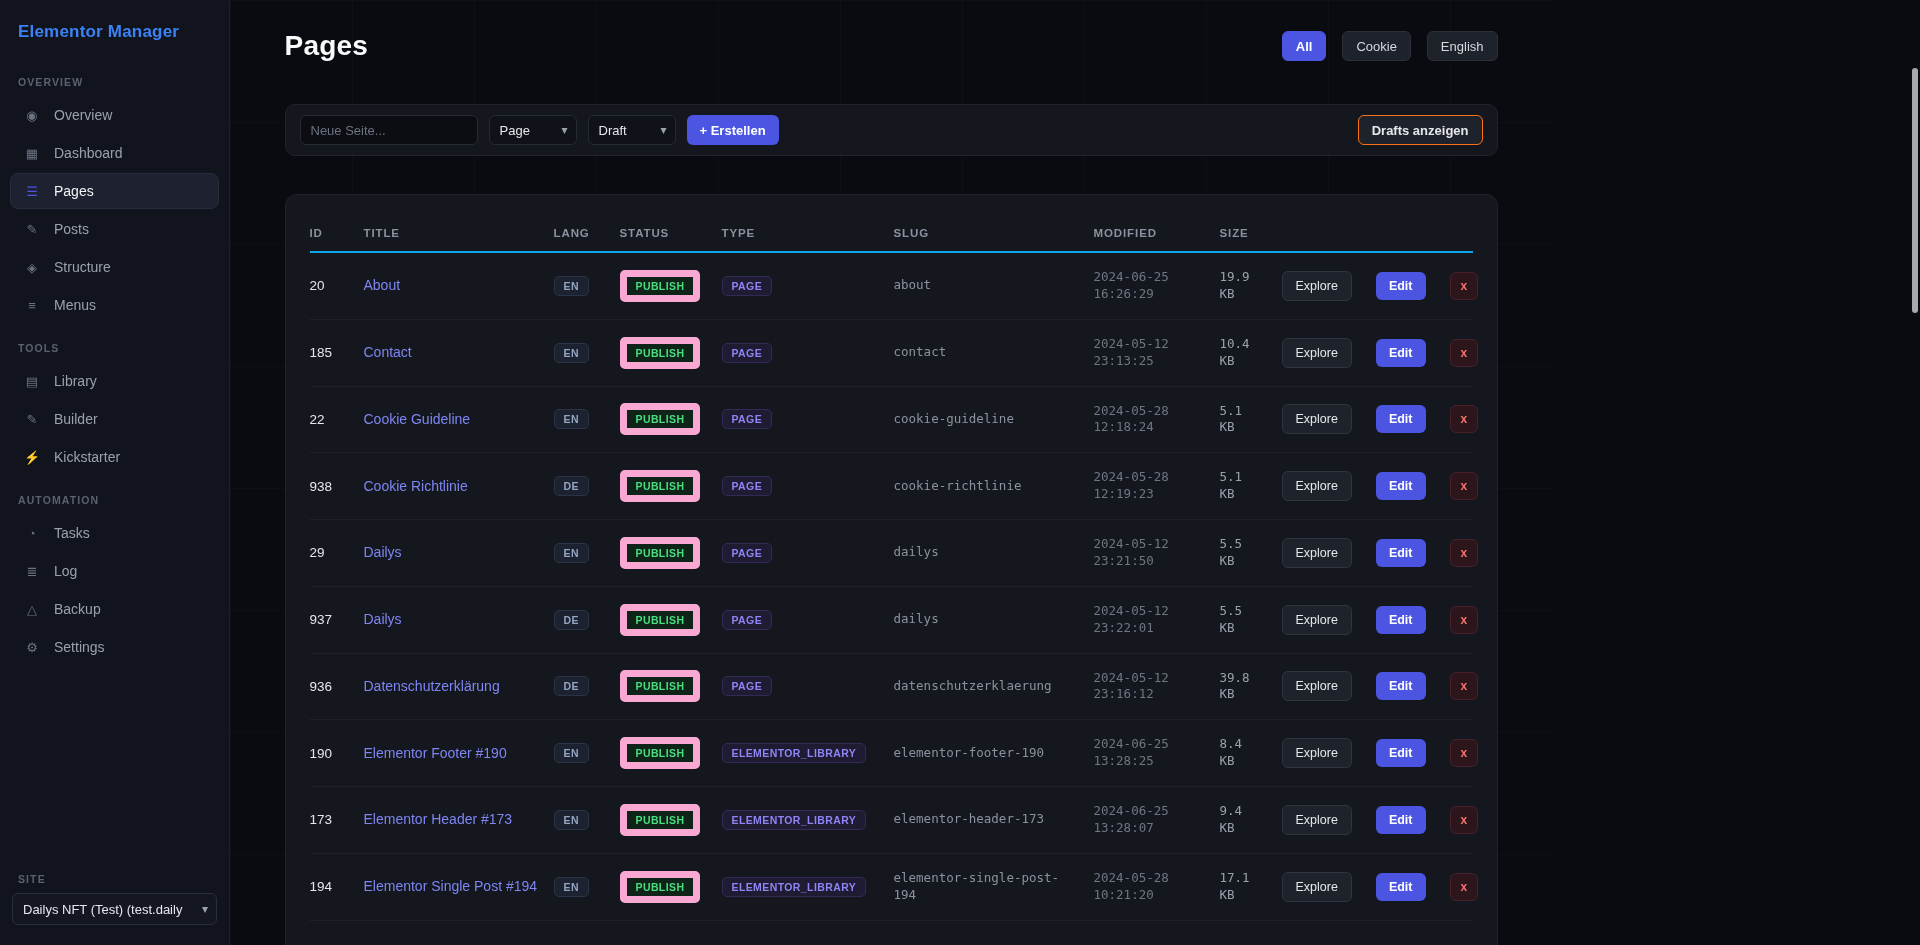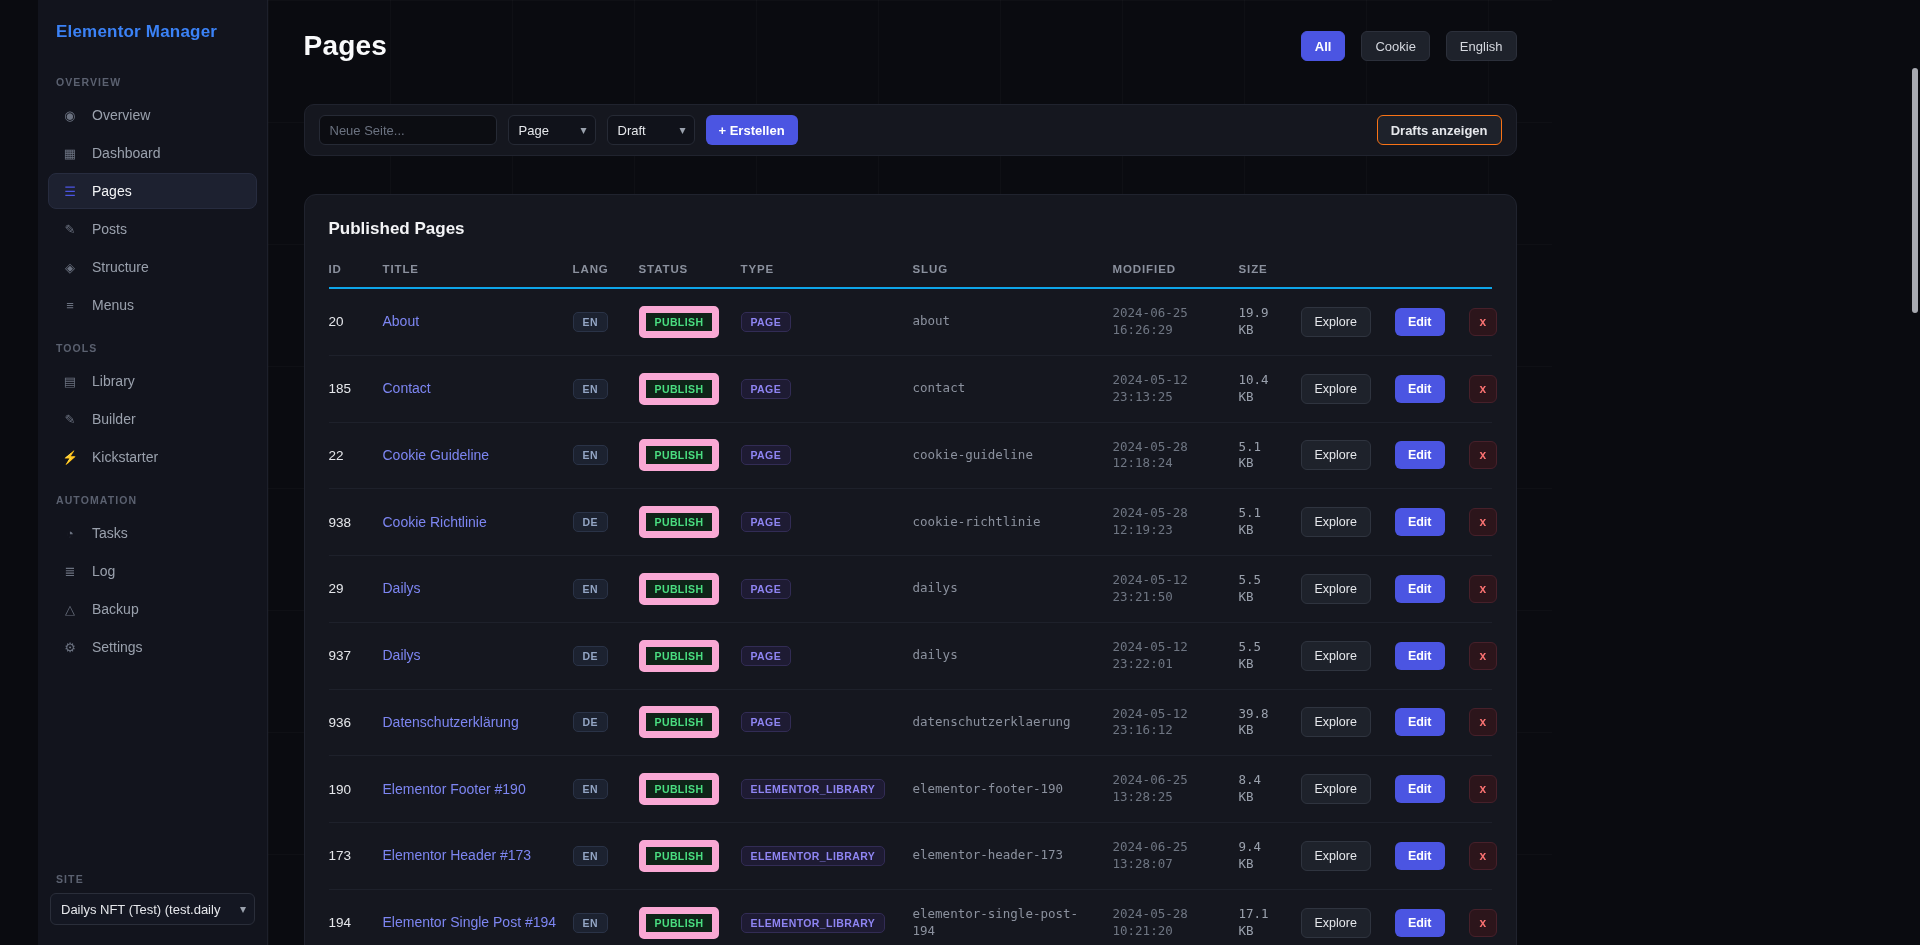--- a/index.html
+++ b/index.html
@@ -9,21 +9,21 @@
     --kickstarter-orange:#f59e0b;
   }
   *{box-sizing:border-box;margin:0;padding:0;}
   html,body{width:1920px;height:945px;overflow:hidden;}
   body{
     font-family:"Liberation Sans",sans-serif;
     background:#0a0b10;
     color:#e5e7eb;
     -webkit-font-smoothing:antialiased;
   }
-  .app{display:flex;width:1552px;height:945px;padding-left:38px;}
+  .app{display:flex;width:1552px;height:945px;}
 
   
   .sidebar{
     width:230px;min-width:230px;height:945px;
     background:#12141d;
     border-right:1px solid #1d202b;
     display:flex;flex-direction:column;
     overflow:hidden;
   }
   .brand{
@@ -292,21 +292,20 @@
           <select>
             <option>Draft</option>
           </select>
           <span class="chev">▾</span>
         </div>
         <button class="btn btn-create">+ Erstellen</button>
         <button class="btn-drafts">Drafts anzeigen</button>
       </div>
 
       <div class="card table-card">
-        <h2 class="table-title">Published Pages</h2>
         <table>
           <colgroup>
             <col style="width:54px">
               <col style="width:190px">
               <col style="width:66px">
             <col style="width:102px">
               <col style="width:172px">
               <col style="width:200px">
             <col style="width:126px">
               <col style="width:62px">

